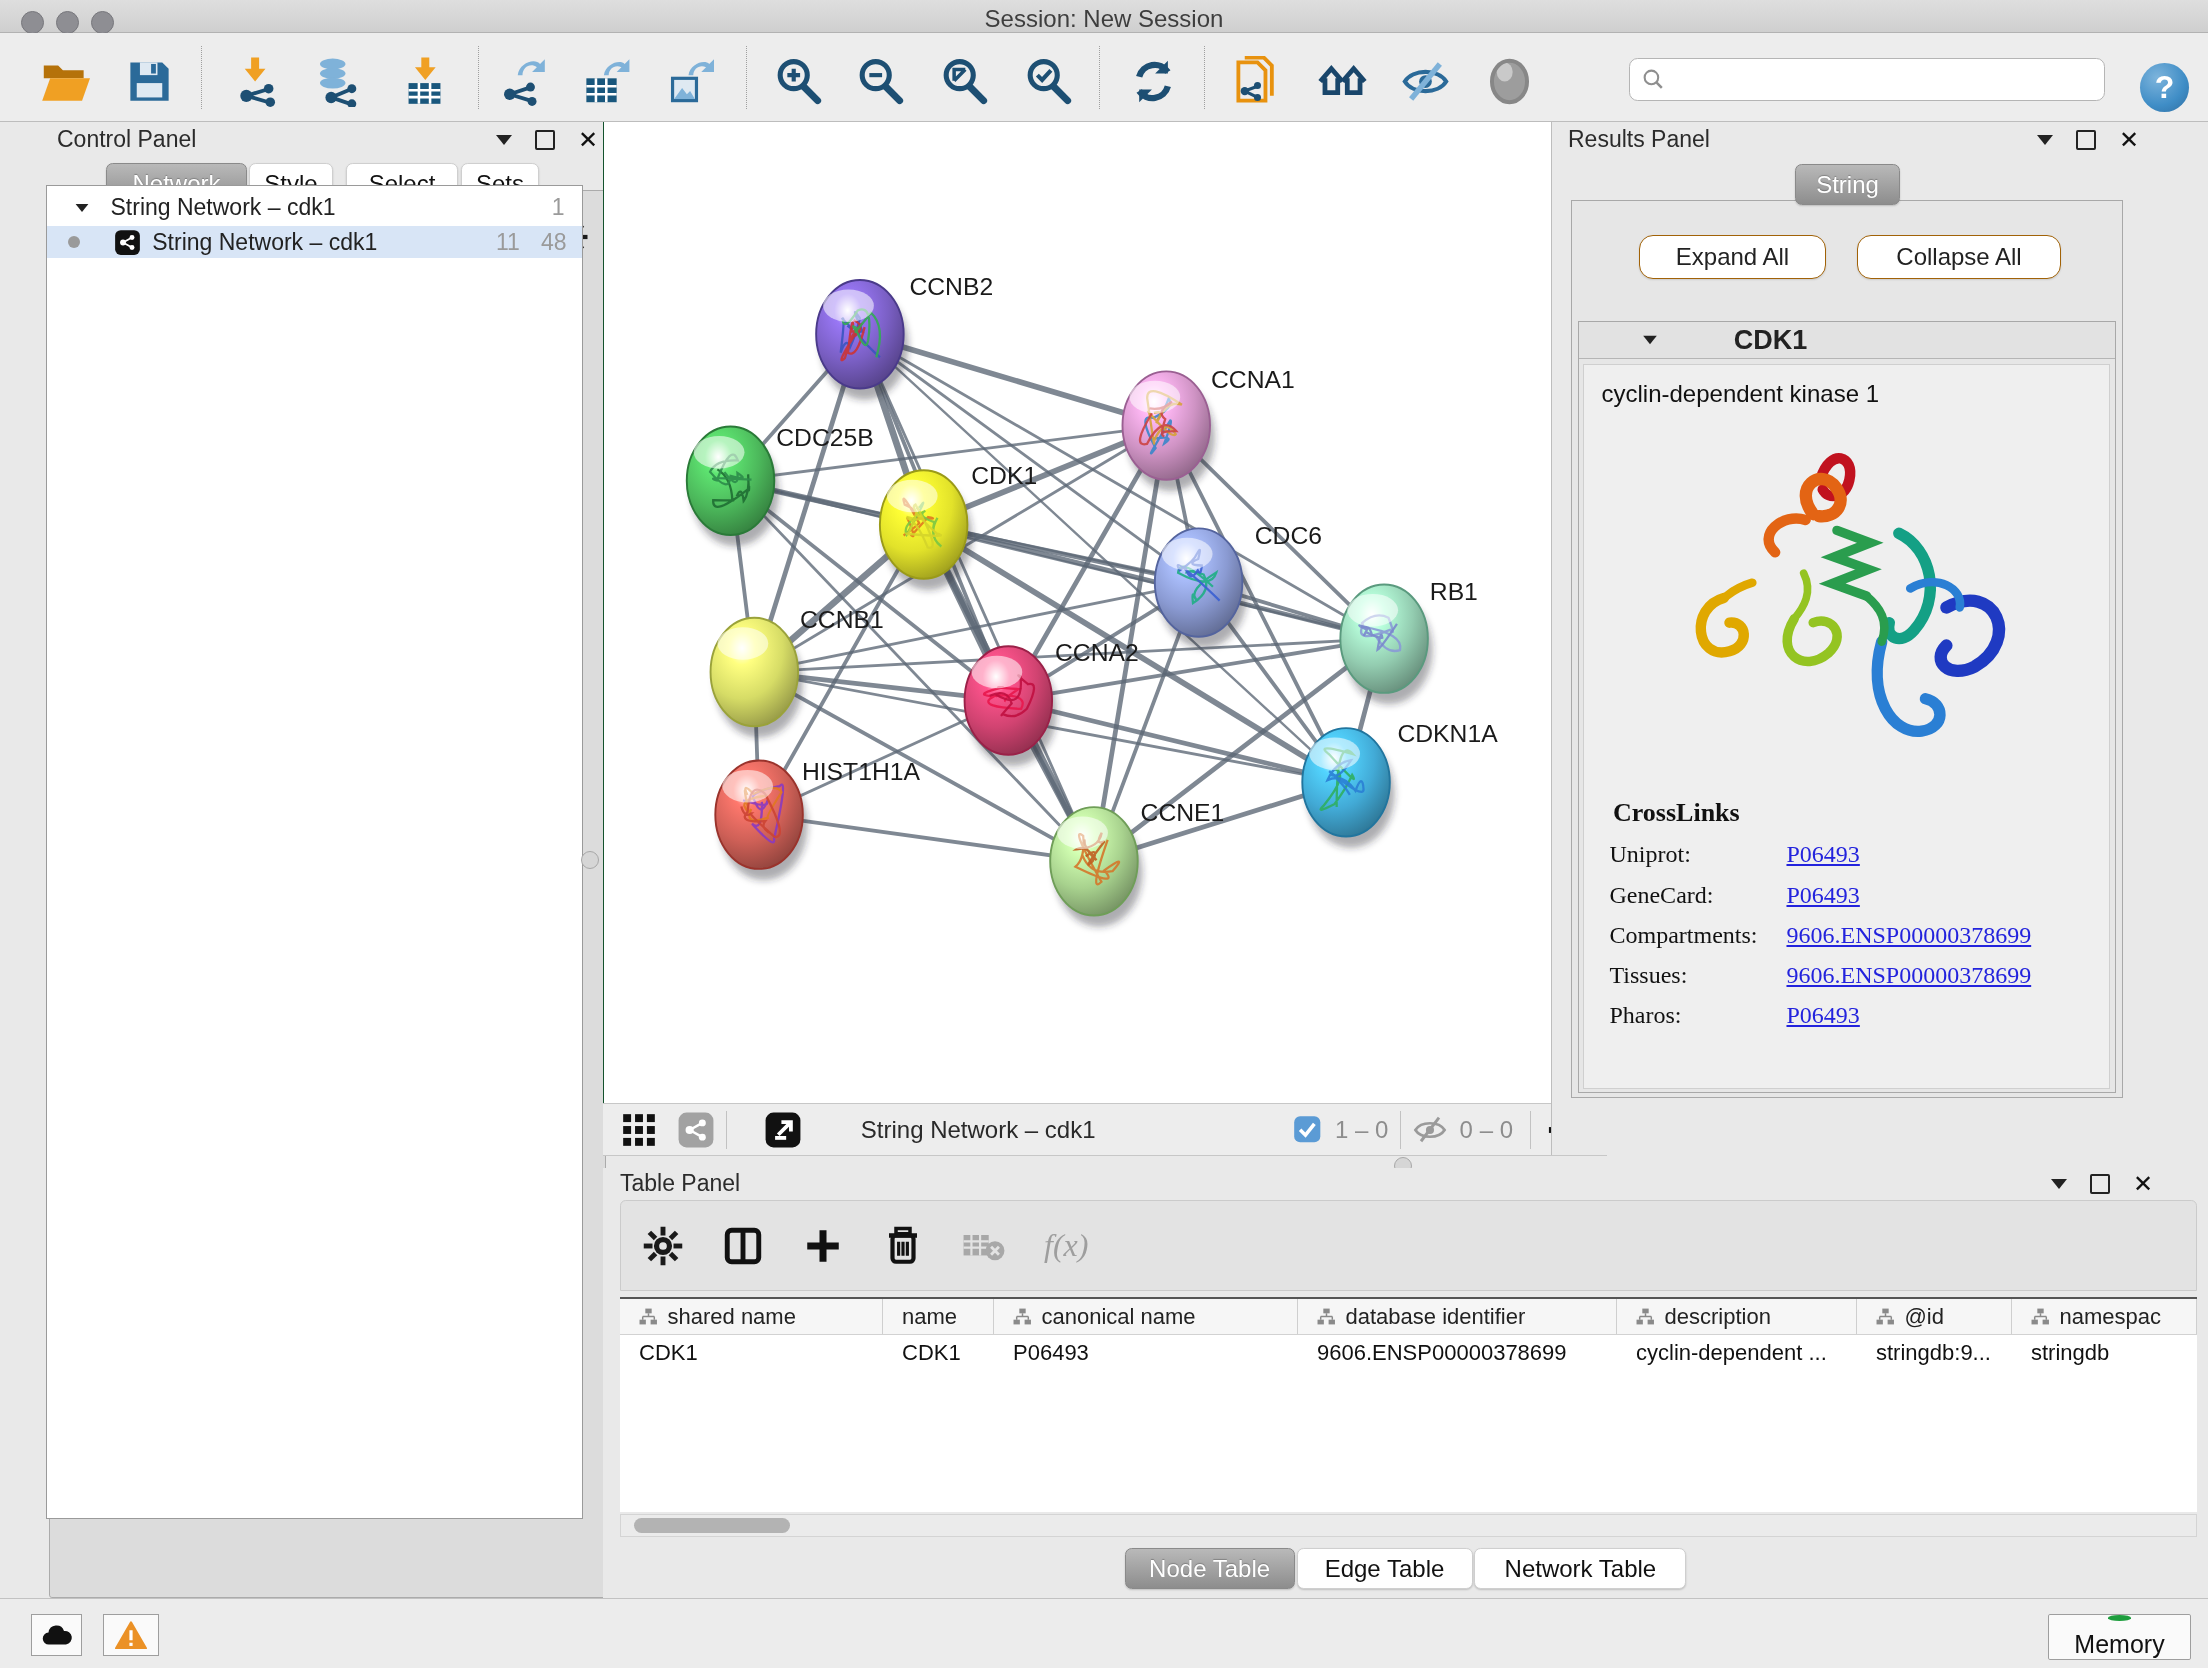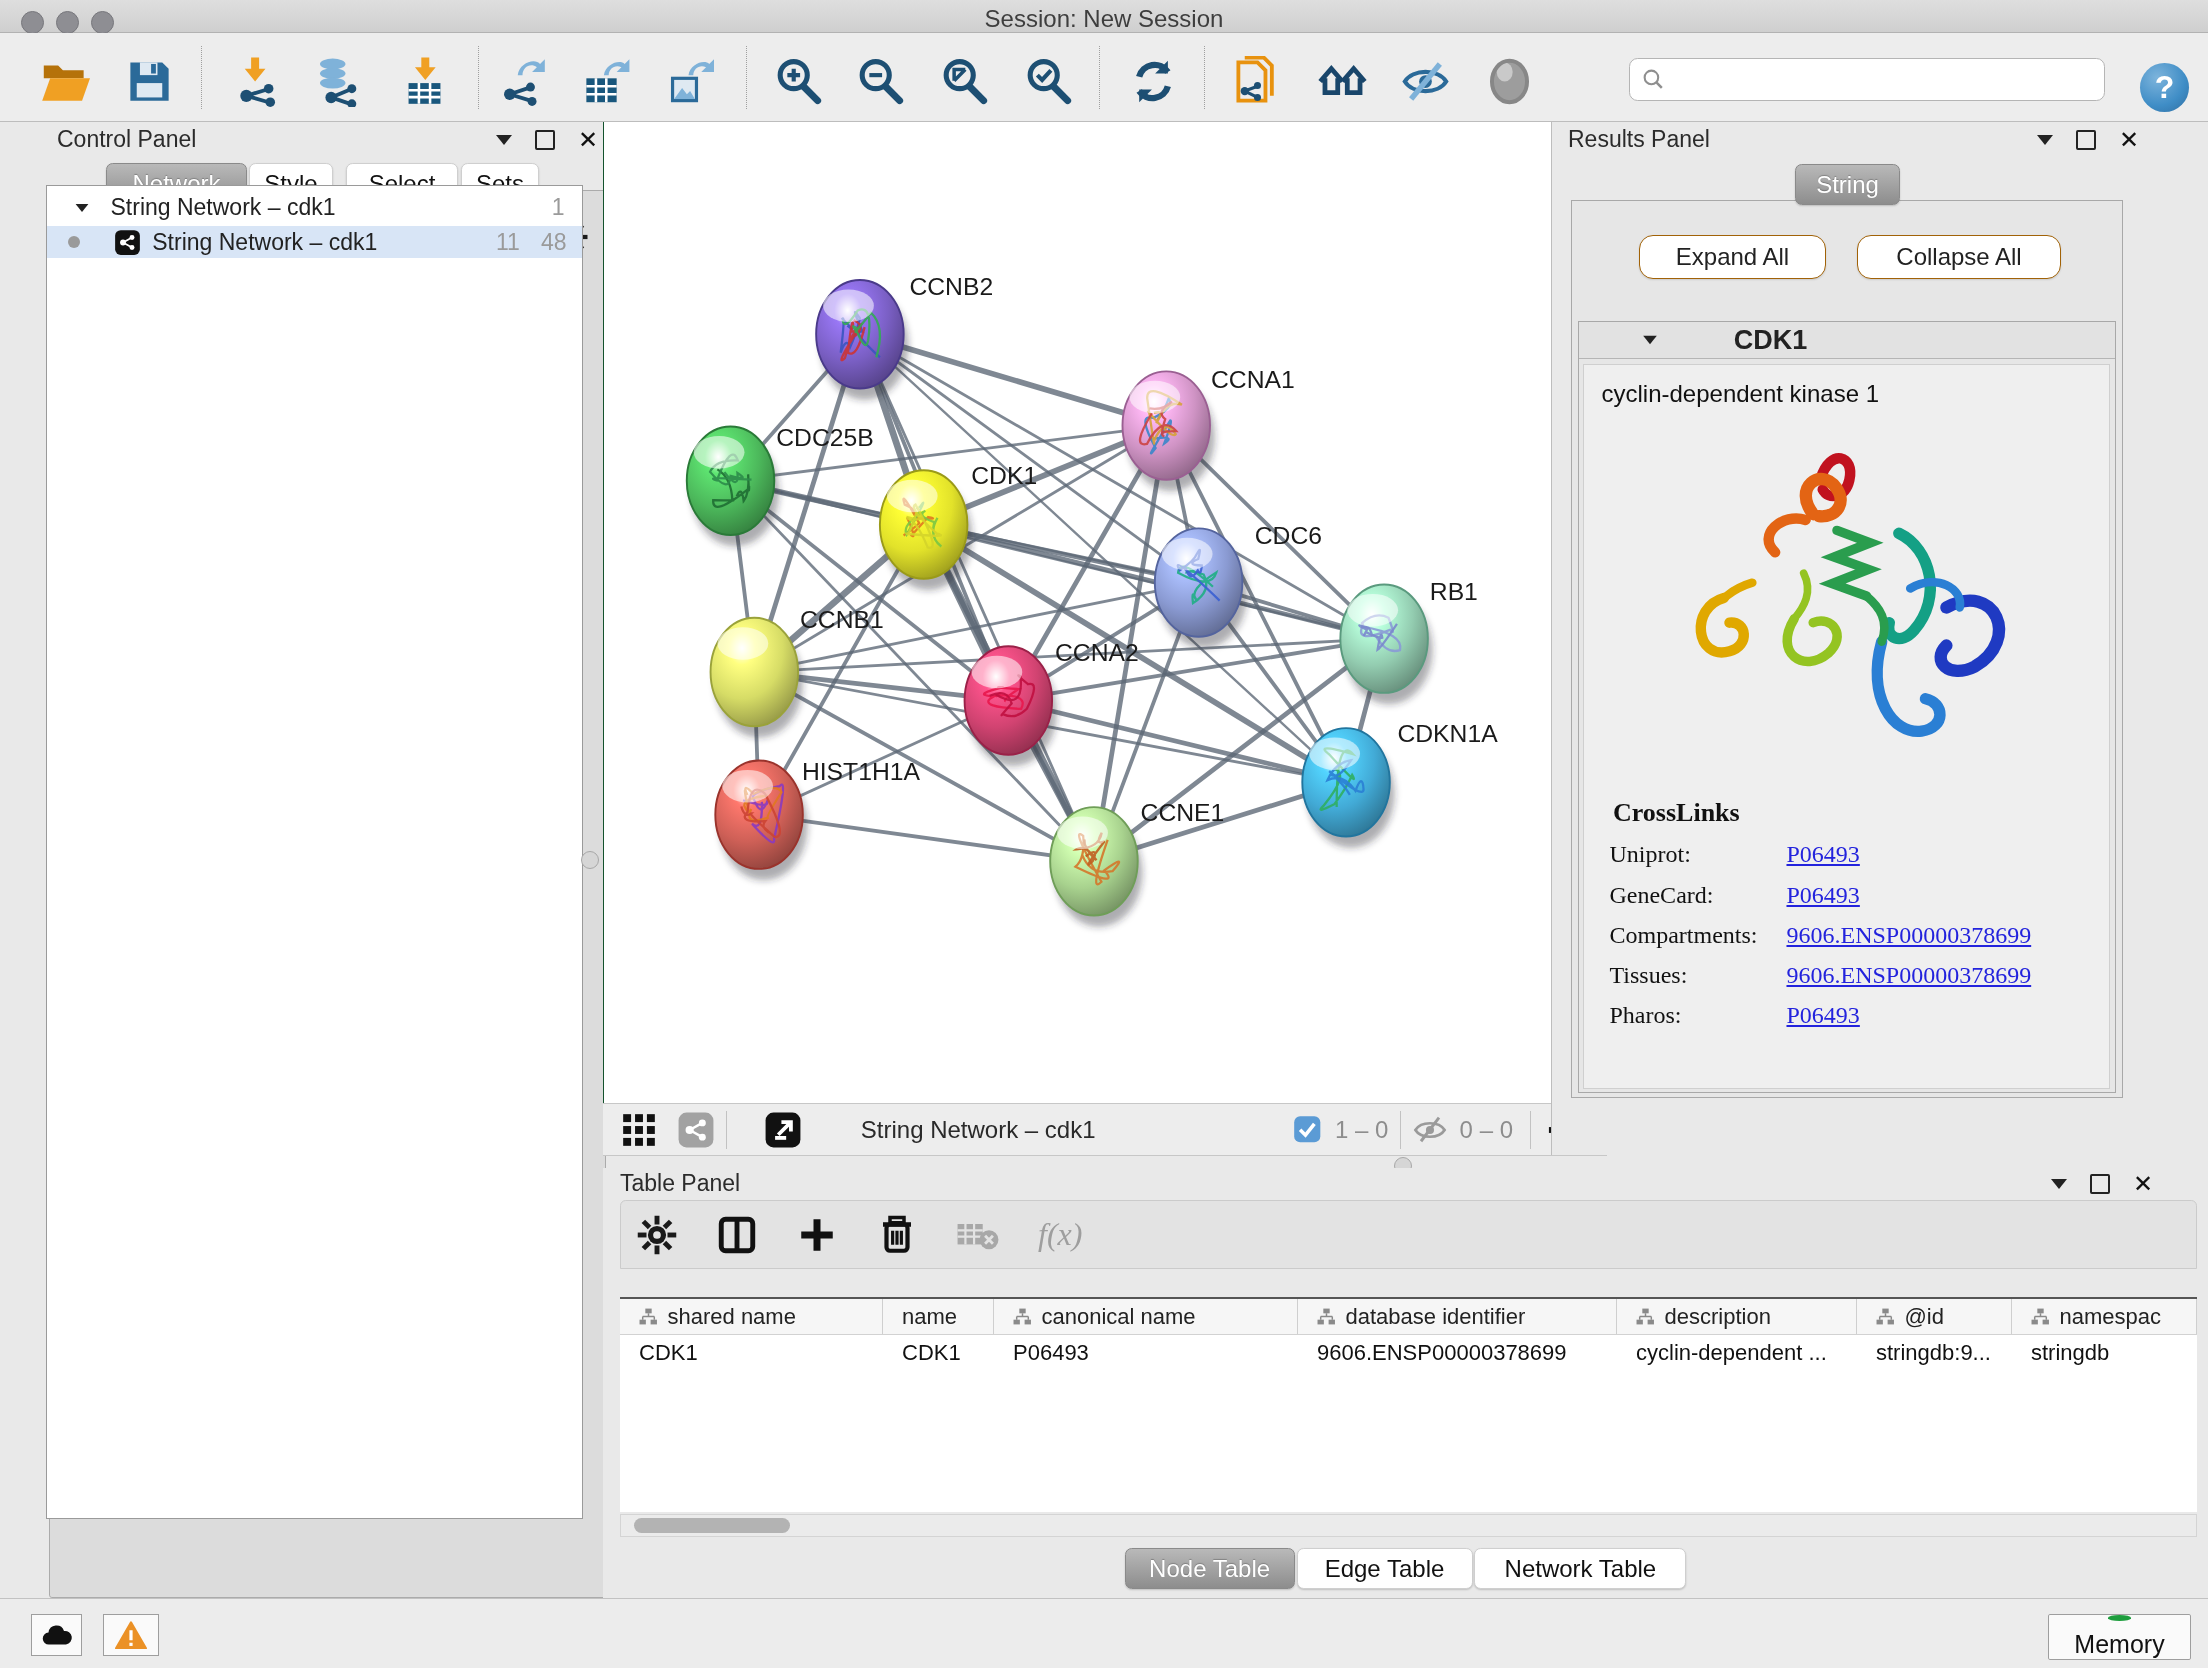--- a/index.html
+++ b/index.html
@@ -70,23 +70,23 @@
   #rp-sec-head{position:absolute;left:0;top:0;width:100%;height:36px;background:#e2e2e2;
     border-bottom:1px solid #b5b5b5;display:flex;align-items:center;}
   #rp-content{position:absolute;left:4.8px;top:42px;width:525px;height:723px;background:#efefef;
     border:1px solid #cfcfcf;}
   .serif{font-family:"Liberation Serif","DejaVu Serif",serif;}
   .xl-row{display:flex;font-size:24px;margin:13.3px 0 13.3px 25px;}
   .xl-label{width:177px;color:#111;}
   .xl-link{color:#2323dd;text-decoration:underline;}
   
   #table-panel{left:603px;top:1168px;width:1605px;height:430px;background:#e9e9e9;}
-  #tp-toolbar{position:absolute;left:17px;top:32px;width:1577px;height:69px;
+  #tp-toolbar{position:absolute;left:17px;top:32px;width:1577px;height:91px;
     background:#e3e3e3;border:1px solid #cbcbcb;border-radius:5.7px 5.7px 0 0;
-    display:flex;align-items:center;gap:38px;padding-left:15px;box-sizing:border-box;}
+    display:flex;align-items:center;gap:38px;padding-left:21px;box-sizing:border-box;}
   #tp-table{position:absolute;left:17px;top:129px;width:1577px;height:213px;background:#fff;
     border-top:2.9px solid #555;text-align:right;}
   .th-row{display:flex;height:35px;background:#f6f6f6;border-bottom:1px solid #d2d2d2;}
   .th{display:flex;align-items:center;gap:9.5px;font-size:22px;color:#222;
     border-right:1px solid #cfcfcf;box-sizing:border-box;padding-left:19px;overflow:hidden;white-space:nowrap;}
   .td-row{display:flex;height:36px;}
   .td{font-size:22px;color:#111;display:flex;align-items:center;box-sizing:border-box;
     padding-left:19px;overflow:hidden;white-space:nowrap;}
   #hscroll{position:absolute;left:17px;top:346px;width:1577px;height:23px;background:#ebebeb;
     border:1px solid #d4d4d4;box-sizing:border-box;}

